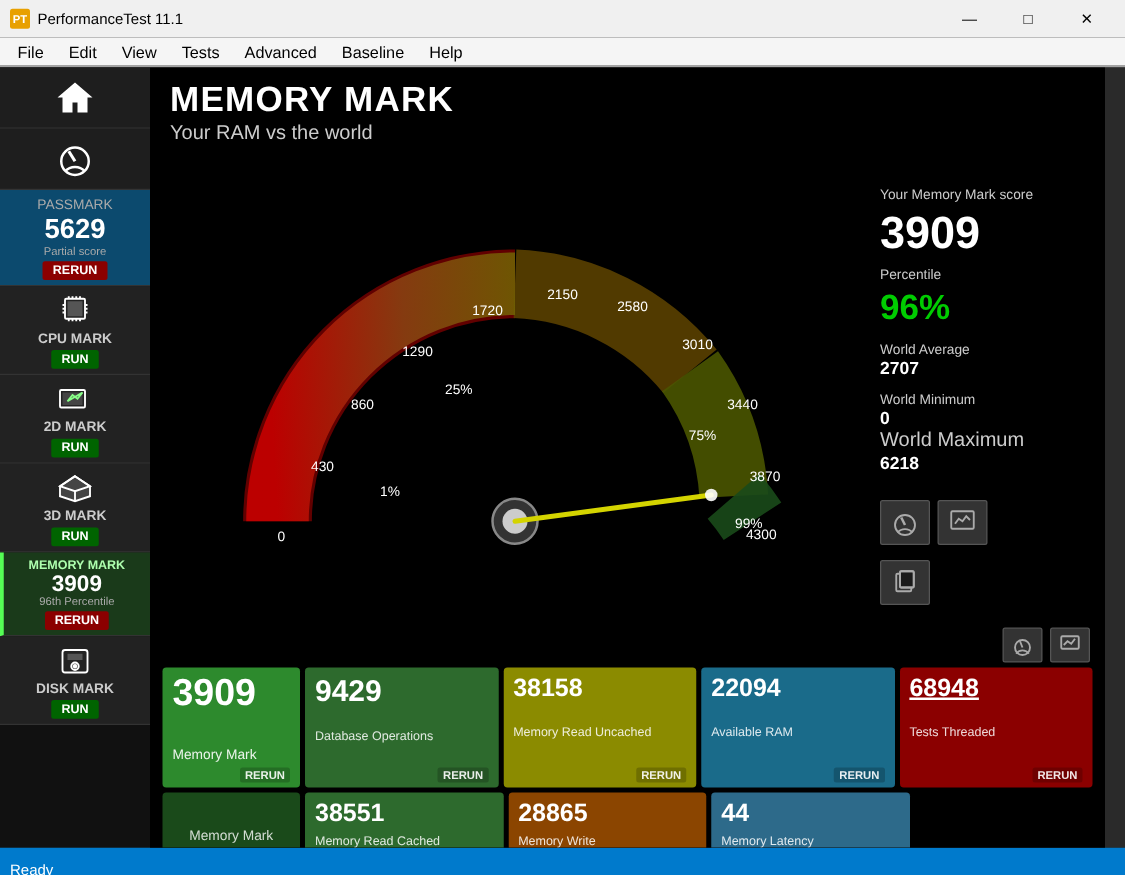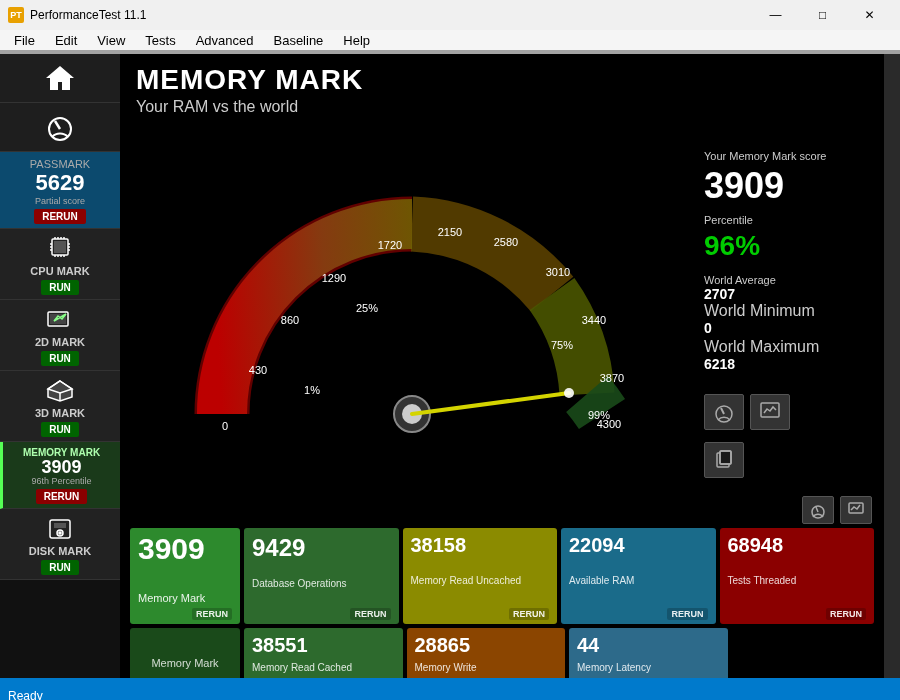--- a/index.html
+++ b/index.html
@@ -21,21 +21,21 @@
     .title-bar-controls { display: flex; gap: 2px; }
     .title-bar-btn { width: 45px; height: 30px; display: flex; align-items: center; justify-content: center; font-size: 12px; cursor: pointer; color: #000; }
 
     
     .menu-bar {
       background: #f5f5f5;
       height: 24px;
       display: flex;
       align-items: center;
       padding: 0 4px;
-      border-bottom: 4px solid #a3a3a3;
+      border-bottom: 2px solid #a3a3a3;
       color: #000;
     }
     .menu-item {
       padding: 2px 10px;
       font-size: 13px;
       cursor: pointer;
       color: #000;
       height: 24px;
       display: flex;
       align-items: center;
@@ -381,21 +381,21 @@
       </div>
 
       <div class="score-panel">
         <div style="font-size:11px;color:#ccc;margin-top:10px;">Your Memory Mark score</div>
         <div style="font-size:36px;font-weight:bold;color:white;line-height:1;">3909</div>
         <div style="font-size:11px;color:#ccc;margin-top:4px;">Percentile</div>
         <div style="font-size:28px;font-weight:bold;color:#00cc00;line-height:1;">96%</div>
         <div style="margin-top:8px;">
           <div style="font-size:11px;color:#ccc;">World Average</div>
           <div style="font-size:14px;color:white;font-weight:bold;">2707</div>
-          <div style="font-size:16px;color:#ccc;margin-top:0;">World Minimum</div>
+          <div style="font-size:11px;color:#ccc;margin-top:12px;">World Minimum</div>
           <div style="font-size:14px;color:white;font-weight:bold;">0</div>
           <div style="font-size:16px;color:#ccc;margin-top:2px;">World Maximum</div>
           <div style="font-size:14px;color:white;font-weight:bold;">6218</div>
         </div>
         <div style="display:flex;gap:6px;margin-top:16px;">
           <div class="score-icon-btn">
             <svg width="22" height="22" viewBox="0 0 22 22" fill="none" stroke="#aaa" stroke-width="1.5">
               <circle cx="11" cy="13" r="8"></circle>
               <path d="M5 19 A8 8 0 0 1 17 19" fill="none"></path>
               <line x1="11" y1="13" x2="8" y2="7" stroke-width="2"></line>
@@ -458,21 +458,21 @@
           <div class="tile-rerun">RERUN</div>
         </div>
 
         <div class="tile tile-avail-ram" style="flex:1;min-height:80px;justify-content:space-between;">
           <div style="font-size:20px;font-weight:bold;color:white;">22094</div>
           <div style="font-size:10px;color:rgba(255,255,255,0.85);">Available RAM</div>
           <div class="tile-rerun">RERUN</div>
         </div>
 
         <div class="tile tile-threaded" style="flex:1;min-height:80px;justify-content:space-between;">
-          <div style="font-size:20px;font-weight:bold;color:white;">68948</div>
+          <div style="font-size:20px;font-weight:bold;color:white;text-decoration:underline;">68948</div>
           <div style="font-size:10px;color:rgba(255,255,255,0.85);">Tests Threaded</div>
           <div class="tile-rerun">RERUN</div>
         </div>
       </div>
 
       <div class="tiles-row2">
 
         <div style="width:110px;min-height:70px;background:#1a4a1a;border-radius:3px;display:flex;align-items:center;justify-content:center;">
           <span style="font-size:11px;color:rgba(255,255,255,0.8);text-align:center;">Memory Mark</span>
         </div>

